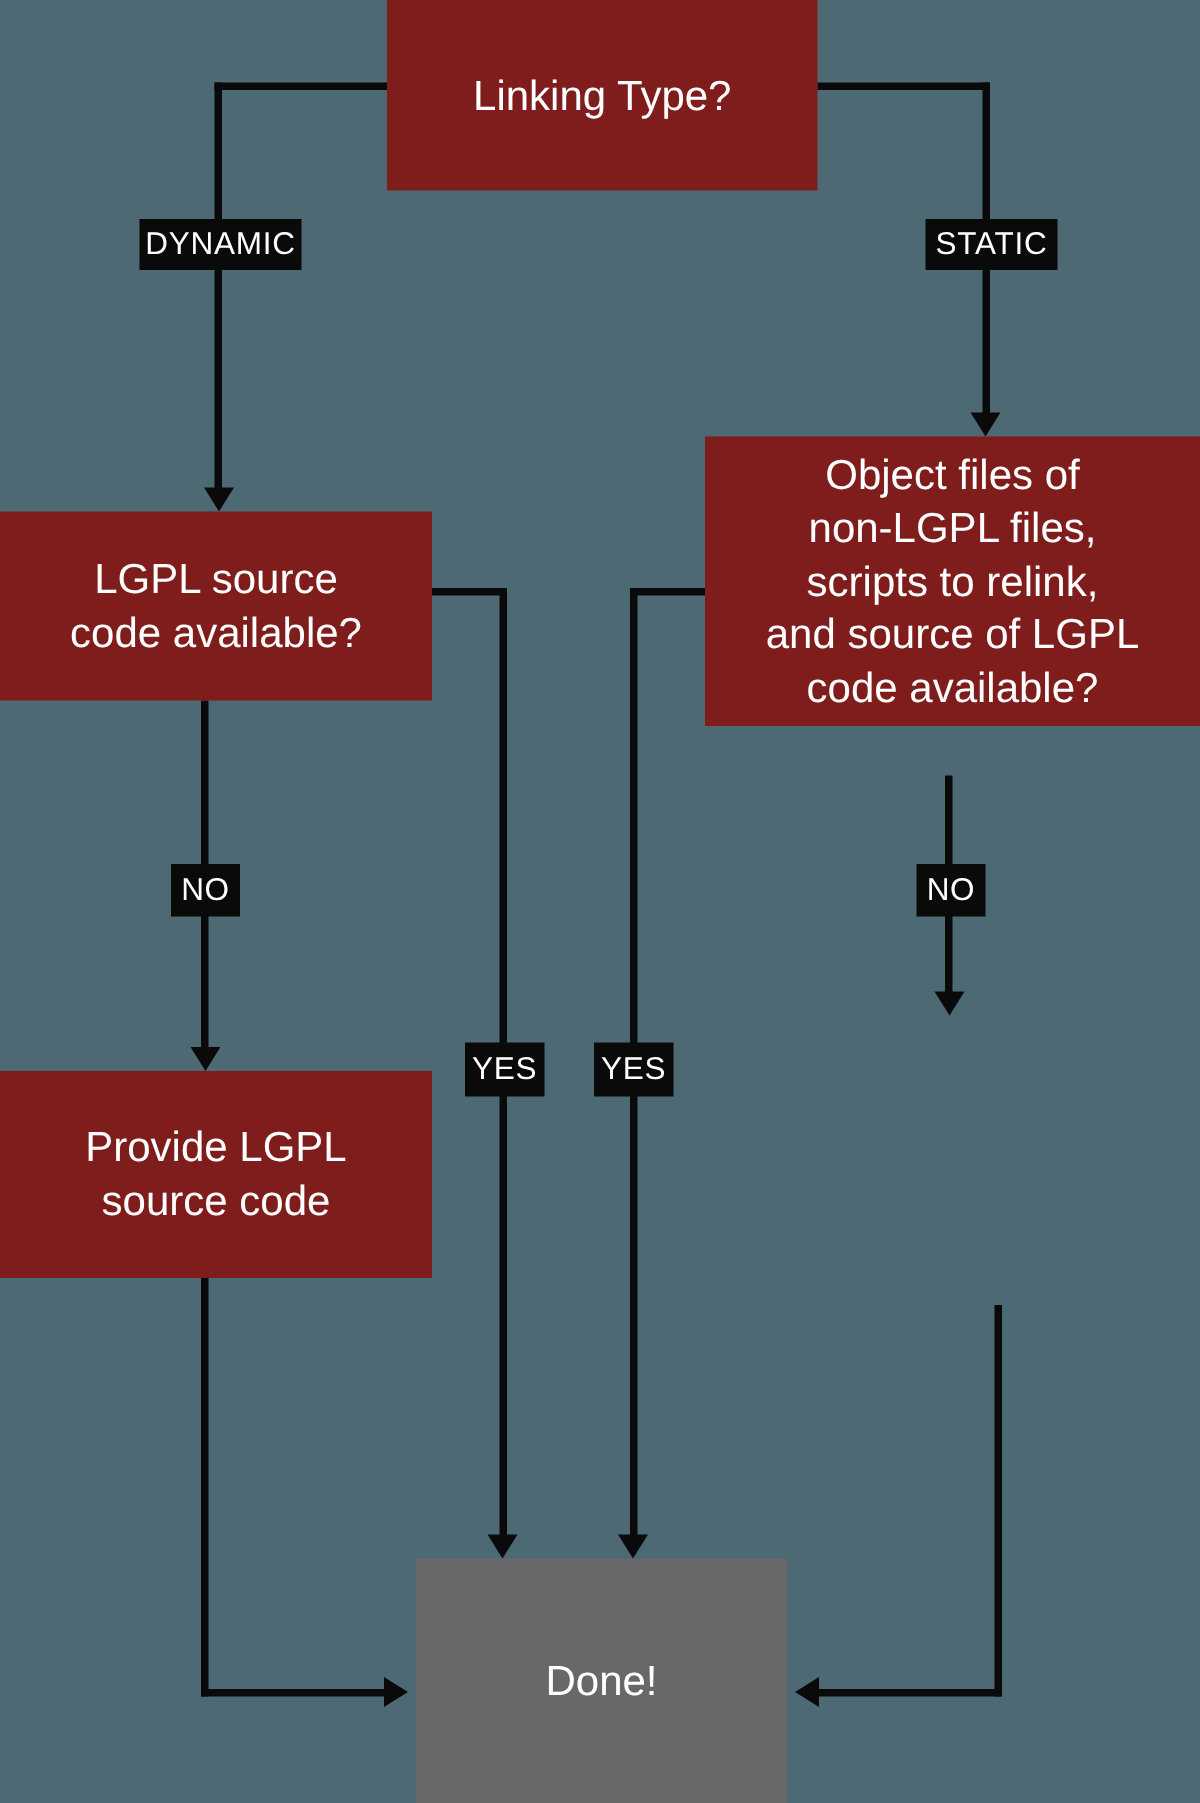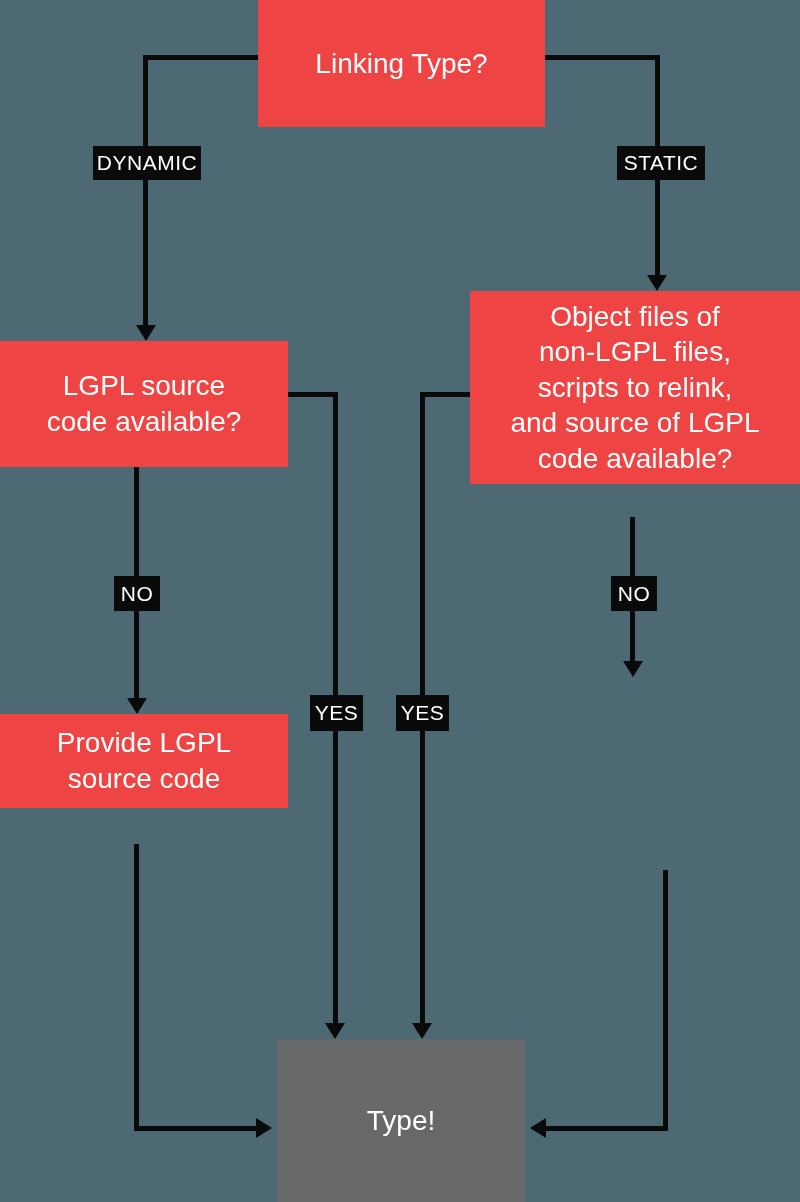--- a/index.html
+++ b/index.html
@@ -9,21 +9,21 @@
   }
   .canvas {
     position: relative;
     width: 800px;
     height: 1202px;
     background: #4d6973;
     overflow: hidden;
   }
   .node {
     position: absolute;
-    background: #ef4444;
+    background: #7f1d1d;
     color: #ffffff;
     display: flex;
     align-items: center;
     justify-content: center;
     text-align: center;
     font-size: 28px;
     font-weight: 300;
     line-height: 1.27;
   }
   .node .node-label { white-space: pre-line; }
@@ -47,21 +47,21 @@
     justify-content: center;
     font-size: 21px;
     font-weight: 400;
     letter-spacing: 0.5px;
   }
 
   
   .n-linking   { left: 258px; top: 0;      width: 287px; height: 127px; }
   .n-lgpl-av   { left: 0;     top: 341px;  width: 288px; height: 126px; }
   .n-obj-av    { left: 470px; top: 291px;  width: 330px; height: 193px; text-align: center; }
-  .n-prov-lgpl { left: 0;     top: 714px;  width: 288px; height: 94px; }
+  .n-prov-lgpl { left: 0;     top: 714px;  width: 288px; height: 138px; }
   .n-prov-obj  { left: 470px; top: 677px;  width: 330px; height: 193px; }
   .n-done      { left: 277px; top: 1039px; width: 248px; height: 163px; }
 
   
   .s-l-top-h   { left: 143px; top: 55px;   width: 116px; height: 5px; }
   .s-l-top-v   { left: 143px; top: 55px;   width: 5px;   height: 273px; }
   .a-l-into-q  { left: 136px; top: 325px; }
   .s-l-no-v    { left: 134px; top: 467px;  width: 5px;   height: 233px; }
   .a-l-into-p  { left: 127px; top: 698px; }
   .s-l-bot-v   { left: 134px; top: 844px;  width: 5px;   height: 287px; }
@@ -141,21 +141,21 @@
 code available?</span>
   </div>
 
   <div class="node n-prov-lgpl">
     <span class="node-label">Provide LGPL
 source code</span>
   </div>
 
 
   <div class="node done n-done">
-    <span class="node-label">Type!</span>
+    <span class="node-label">Done!</span>
   </div>
 
   <div class="chip c-dynamic">
     <span>DYNAMIC</span>
   </div>
   <div class="chip c-static">
     <span>STATIC</span>
   </div>
   <div class="chip c-no-left">
     <span>NO</span>

